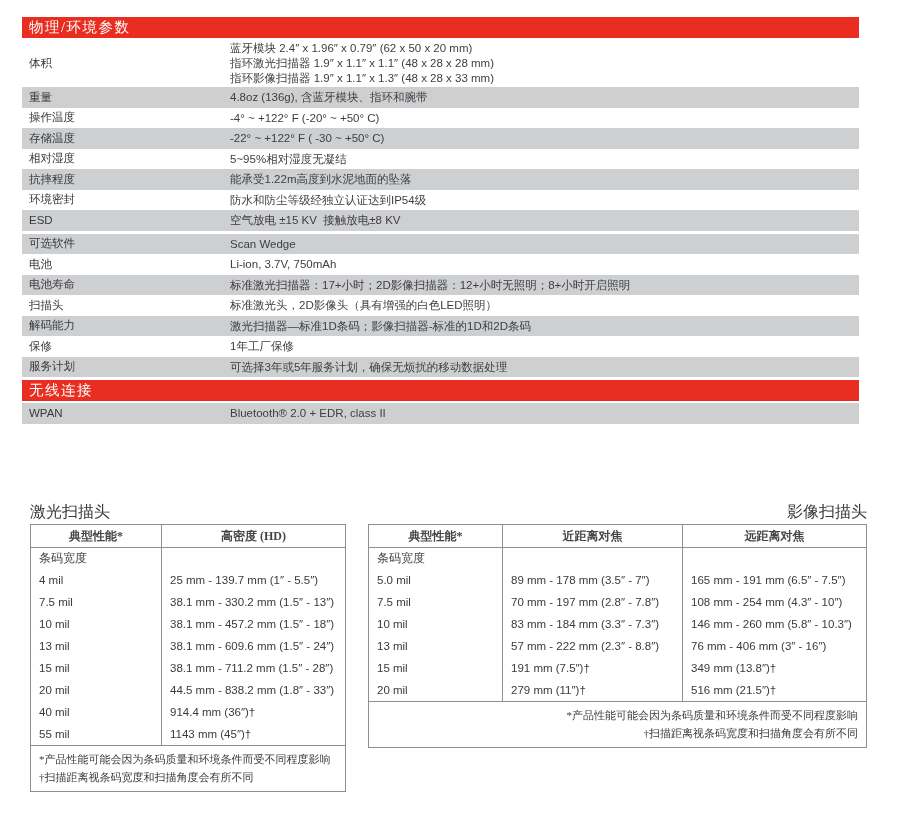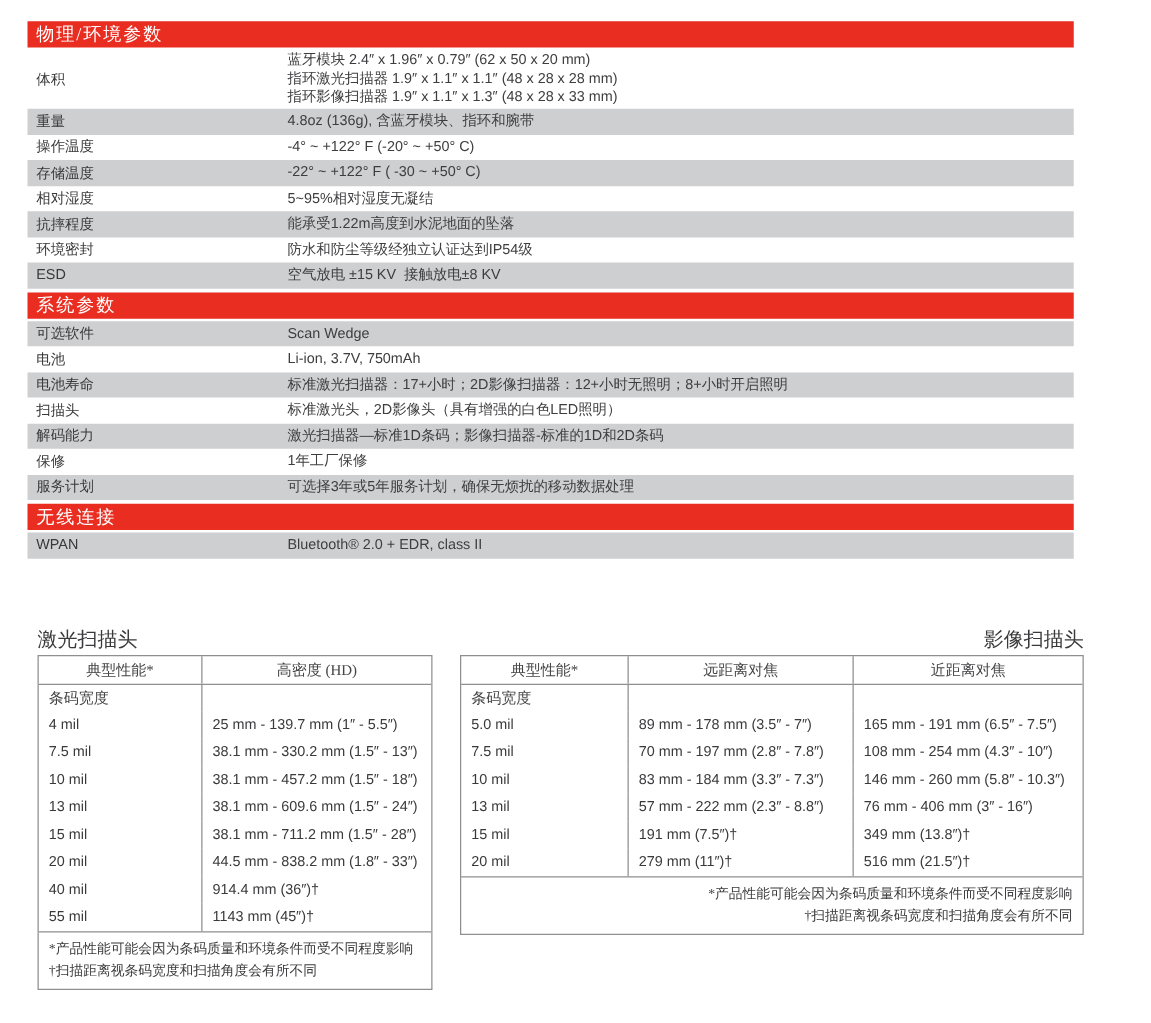--- a/index.html
+++ b/index.html
@@ -37,21 +37,21 @@
   .tbl-wrap{position:absolute;top:502px;}
   .tbl-wrap.laser{left:30px;width:316px;}
   .tbl-wrap.imager{left:368px;width:499px;text-align:right;}
   .tbl-title{font-size:16px;height:22px;color:#39393b;font-family:"Liberation Serif", serif;}
   .tbl{border:1px solid var(--border);background:#fff;}
   .tbl-header{display:grid;border-bottom:1px solid var(--border);}
   .laser .tbl-header,.laser .tbl-row{grid-template-columns:130px 1fr;}
   .imager .tbl-header,.imager .tbl-row{grid-template-columns:133px 180px 1fr;}
   .th{
     height:22px;display:flex;align-items:center;justify-content:center;
-    font-family:"Liberation Serif", serif;font-weight:normal;font-size:12px;color:var(--header-text);
+    font-family:"Liberation Serif", serif;font-weight:bold;font-size:12px;color:var(--header-text);
   }
   .th + .th, .td + .td{border-left:1px solid var(--border);}
   .tbl-row{display:grid;}
   .td{
     height:22px;display:flex;align-items:center;padding-left:8px;
     font-size:11.5px;color:#3a3a3c;white-space:nowrap;overflow:hidden;
   }
   .tbl-row.sub .td{height:21px;font-family:"Liberation Serif", serif;font-size:12px;color:var(--header-text);}
   .tbl-foot{
     border-top:1px solid var(--border);padding:4px 8px 5px 8px;
@@ -98,21 +98,20 @@
           <div class="spec-label">环境密封</div>
           <div class="spec-value">防水和防尘等级经独立认证达到IP54级</div>
         </div>
         <div class="spec-row shaded">
           <div class="spec-label">ESD</div>
           <div class="spec-value">空气放电 ±15 KV&nbsp;&nbsp;接触放电±8 KV</div>
         </div>
       </div>
     </div>
     <div class="section">
-      <div class="red-bar">系统参数</div>
       <div class="rows">
         <div class="spec-row shaded">
           <div class="spec-label">可选软件</div>
           <div class="spec-value">Scan Wedge</div>
         </div>
         <div class="spec-row">
           <div class="spec-label">电池</div>
           <div class="spec-value">Li-ion, 3.7V, 750mAh</div>
         </div>
         <div class="spec-row shaded">
@@ -196,22 +195,22 @@
         <div class="fline">†扫描距离视条码宽度和扫描角度会有所不同</div>
       </div>
     </div>
 </div>
 
 <div class="tbl-wrap imager">
   <div class="tbl-title">影像扫描头</div>
   <div class="tbl">
       <div class="tbl-header">
         <div class="th">典型性能*</div>
+        <div class="th">近距离对焦</div>
         <div class="th">远距离对焦</div>
-        <div class="th">近距离对焦</div>
       </div>
       <div class="tbl-row sub">
         <div class="td">条码宽度</div>
         <div class="td"></div>
         <div class="td"></div>
       </div>
       <div class="tbl-row">
         <div class="td">5.0 mil</div>
         <div class="td">89 mm - 178 mm (3.5″ - 7″)</div>
         <div class="td">165 mm - 191 mm (6.5″ - 7.5″)</div>

